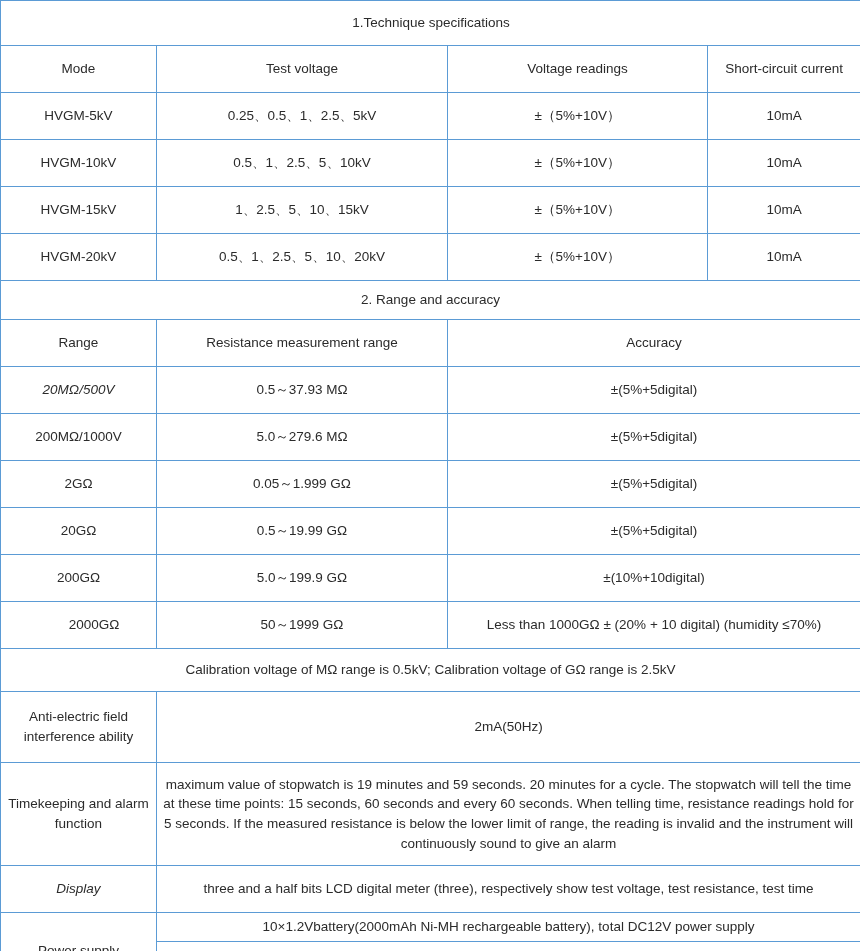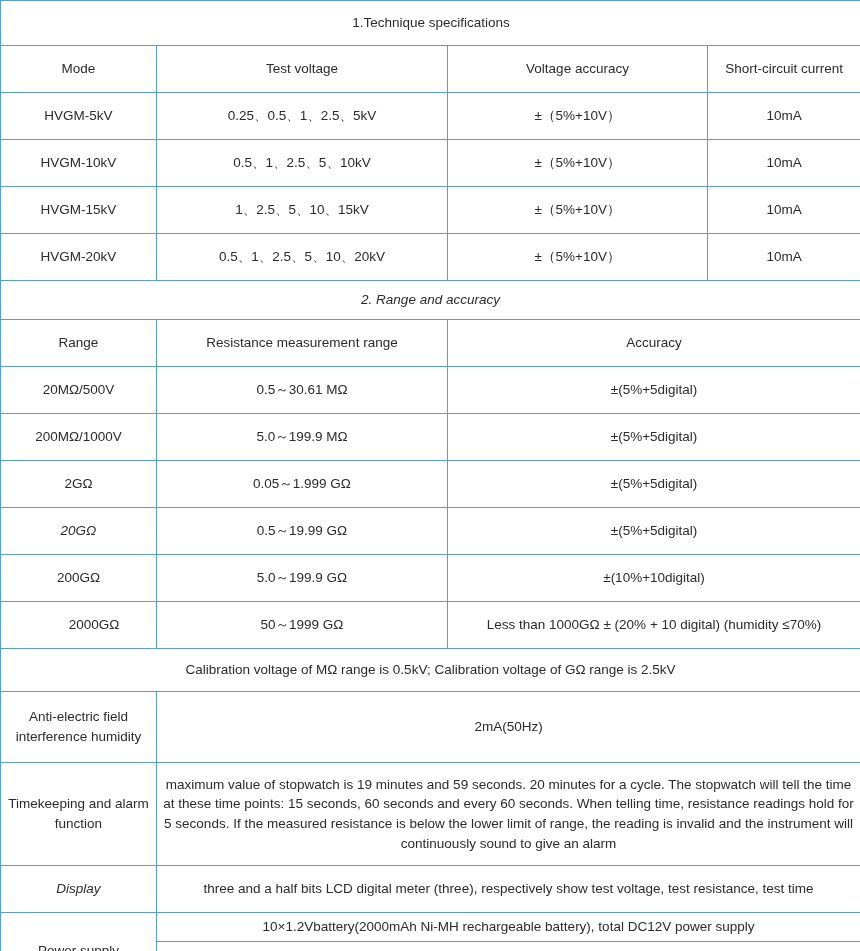--- a/index.html
+++ b/index.html
@@ -72,21 +72,21 @@
     </colgroup>
     <tbody>
 
       <tr>
         <td class="sect" colspan="4" style="height:36px;padding-left:7px;">1.Technique specifications</td>
       </tr>
 
       <tr>
         <td class="blue" style="height:38px;">Mode</td>
         <td class="blue">Test voltage</td>
-        <td class="blue">Voltage accuracy</td>
+        <td class="blue">Voltage readings</td>
         <td class="blue">Short-circuit current</td>
       </tr>
 
       <tr>
         <td class="blue" style="height:38px;">HVGM-5kV</td>
         <td>0.25、0.5、1、2.5、5kV</td>
         <td>±（5%+10V）</td>
         <td>10mA</td>
       </tr>
 
@@ -105,49 +105,49 @@
       </tr>
 
       <tr>
         <td class="blue" style="height:38px;">HVGM-20kV</td>
         <td>0.5、1、2.5、5、10、20kV</td>
         <td>±（5%+10V）</td>
         <td>10mA</td>
       </tr>
 
       <tr>
-        <td class="sect" colspan="4" style="height:30px;font-style:italic;">2. Range and accuracy</td>
+        <td class="sect" colspan="4" style="height:30px;">2. Range and accuracy</td>
       </tr>
 
       <tr>
         <td class="blue" style="height:38px;">Range</td>
         <td class="blue">Resistance measurement range</td>
         <td class="blue" colspan="2">Accuracy</td>
       </tr>
 
       <tr>
-        <td class="blue" style="height:38px;">20MΩ/500V</td>
-        <td>0.5～30.61  MΩ</td>
+        <td class="blue" style="height:38px;font-style:italic;">20MΩ/500V</td>
+        <td>0.5～37.93  MΩ</td>
         <td colspan="2">±(5%+5digital)</td>
       </tr>
 
       <tr>
         <td class="blue" style="height:38px;">200MΩ/1000V</td>
-        <td>5.0～199.9  MΩ</td>
+        <td>5.0～279.6  MΩ</td>
         <td colspan="2">±(5%+5digital)</td>
       </tr>
 
       <tr>
         <td class="blue" style="height:38px;">2GΩ</td>
         <td>0.05～1.999 GΩ</td>
         <td colspan="2">±(5%+5digital)</td>
       </tr>
 
       <tr>
-        <td class="blue" style="height:38px;font-style:italic;">20GΩ</td>
+        <td class="blue" style="height:38px;">20GΩ</td>
         <td>0.5～19.99  GΩ</td>
         <td colspan="2">±(5%+5digital)</td>
       </tr>
 
       <tr>
         <td class="blue" style="height:38px;margin-top:36px;">200GΩ</td>
         <td>5.0～199.9  GΩ</td>
         <td colspan="2">±(10%+10digital)</td>
       </tr>
 
@@ -155,21 +155,21 @@
         <td class="blue" style="height:38px;padding-left:37px;">2000GΩ</td>
         <td>50～1999  GΩ</td>
         <td colspan="2">Less than 1000GΩ ± (20% + 10 digital) (humidity ≤70%)</td>
       </tr>
 
       <tr>
         <td class="leftnote" colspan="4" style="height:34px;">Calibration voltage of MΩ range is 0.5kV; Calibration voltage of GΩ range is 2.5kV</td>
       </tr>
 
       <tr>
-        <td class="blue" style="height:62px;">Anti-electric field interference humidity</td>
+        <td class="blue" style="height:62px;">Anti-electric field interference ability</td>
         <td class="blue" colspan="3">2mA(50Hz)</td>
       </tr>
 
       <tr>
         <td class="blue" style="height:94px;">Timekeeping and alarm function</td>
         <td class="para" colspan="3">maximum value of stopwatch is 19 minutes and 59 seconds. 20 minutes for a cycle. The stopwatch will tell the time at these time points: 15 seconds, 60 seconds and every 60 seconds. When telling time, resistance readings hold for 5 seconds. If the measured resistance is below the lower limit of range, the reading is invalid and the instrument will continuously sound to give an alarm</td>
       </tr>
 
       <tr>
         <td class="blue" style="height:38px;font-style:italic;">Display</td>

